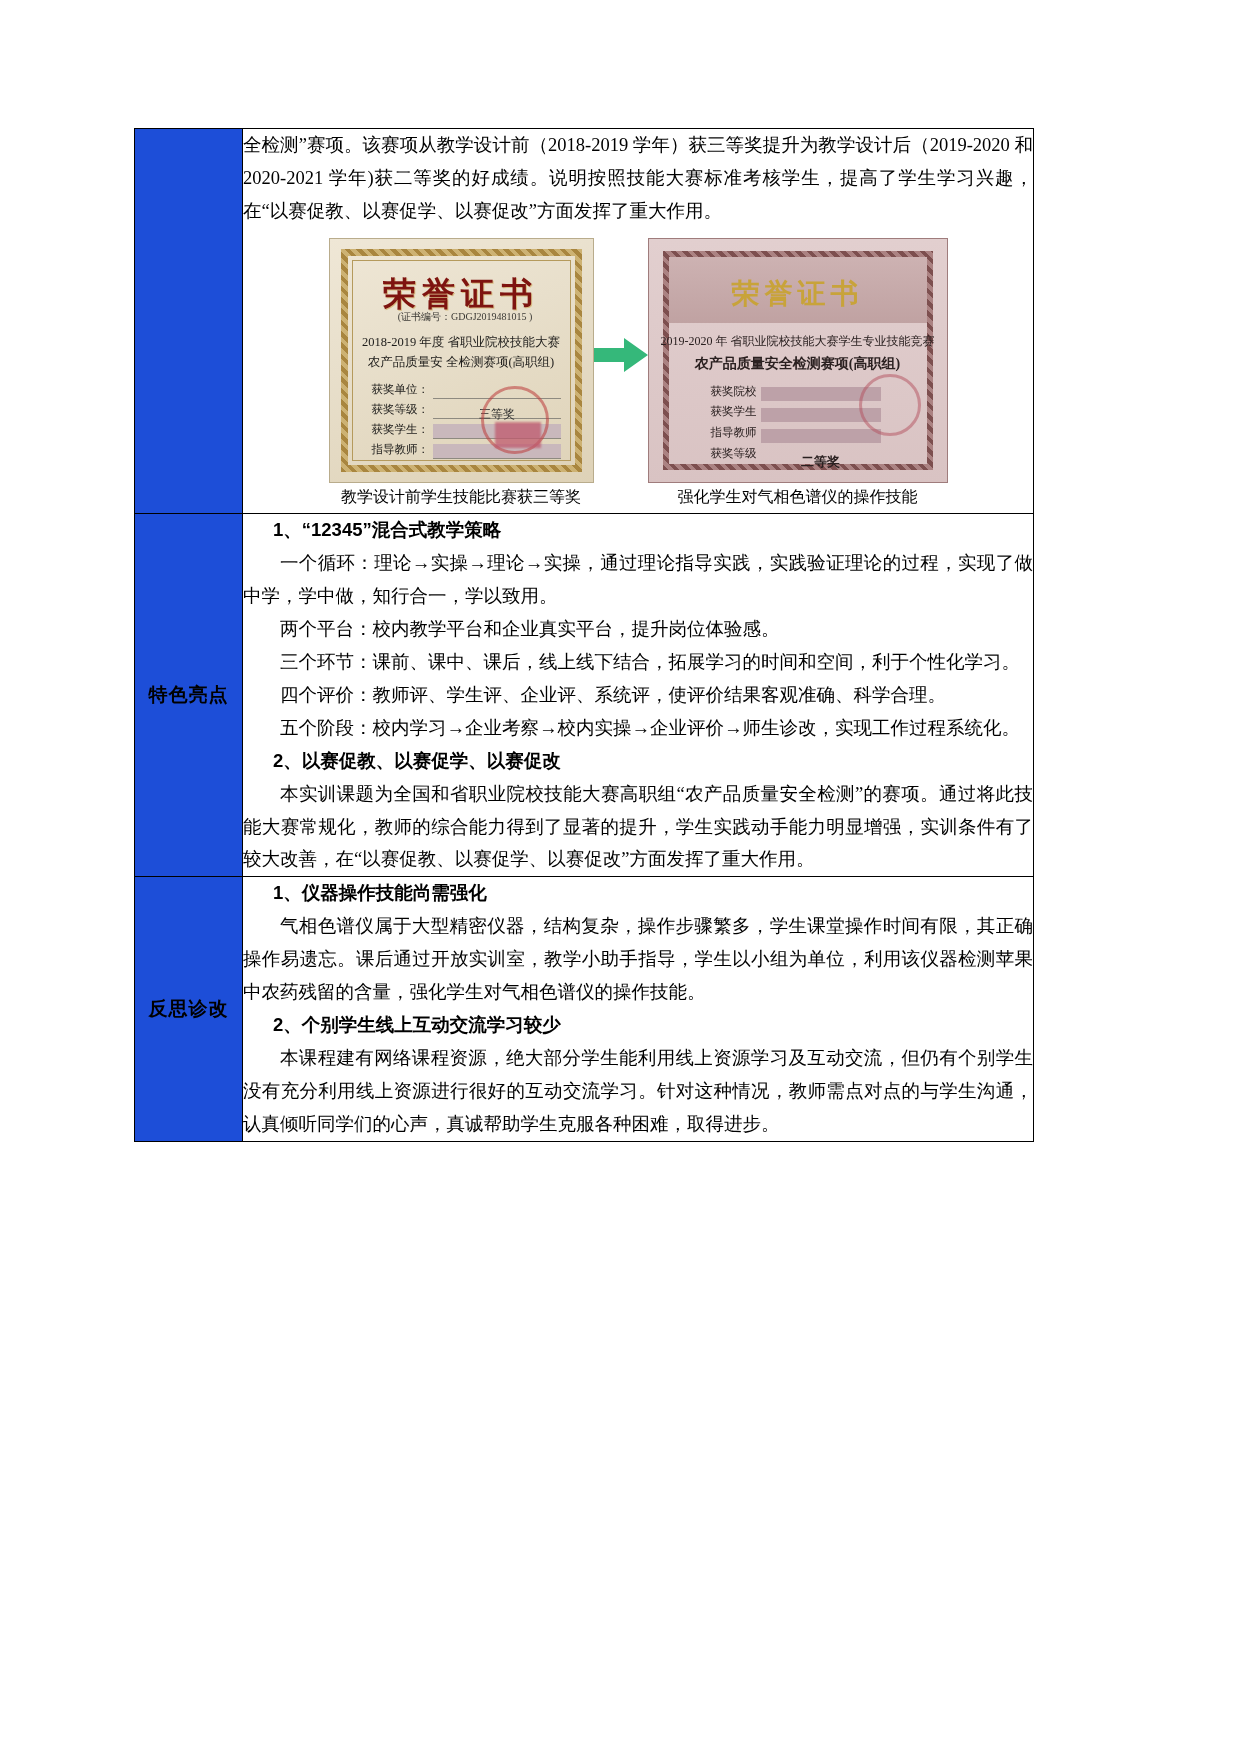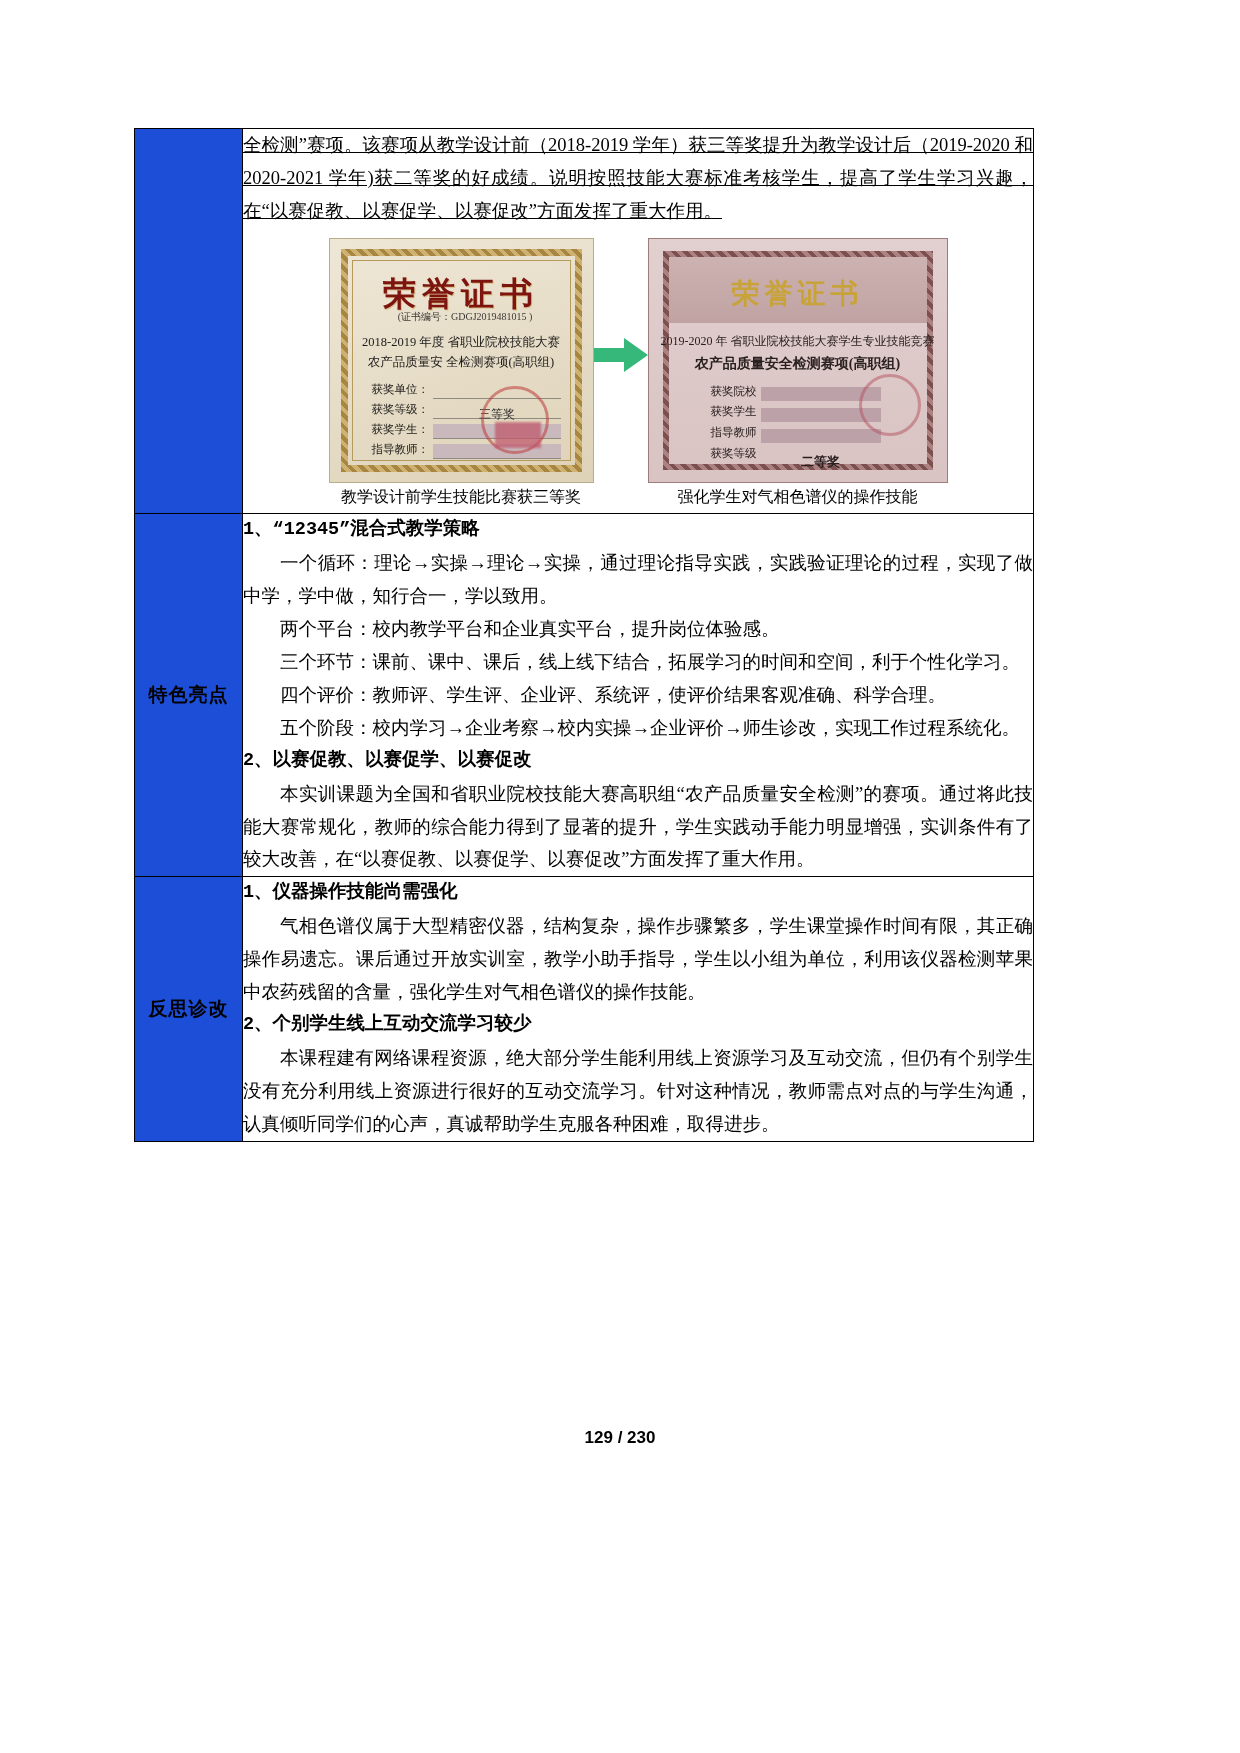--- a/index.html
+++ b/index.html
@@ -49,28 +49,28 @@
     line-height: 1.78;
     text-align: justify;
   }
   p.para {
     margin: 0;
     text-indent: 2em;
   }
   p.flush {
     margin: 0;
     text-indent: 0;
-    text-decoration: underline;
   }
   p.heading {
     margin: 0;
     text-indent: 0;
     font-weight: bold;
-    font-family: Liberation Mono, monospace;
+    font-family: Liberation Sans, sans-serif;
     font-size: 18.5px;
+    padding-left: 30px;
   }
   
   .cert-block {
     margin: 10px 0 2px 0;
     display: flex;
     justify-content: center;
     align-items: flex-start;
     position: relative;
   }
   .cert-wrap {
@@ -368,15 +368,14 @@
           <p class="heading">1、仪器操作技能尚需强化</p>
           <p class="para">气相色谱仪属于大型精密仪器，结构复杂，操作步骤繁多，学生课堂操作时间有限，其正确操作易遗忘。课后通过开放实训室，教学小助手指导，学生以小组为单位，利用该仪器检测苹果中农药残留的含量，强化学生对气相色谱仪的操作技能。</p>
           <p class="heading">2、个别学生线上互动交流学习较少</p>
           <p class="para">本课程建有网络课程资源，绝大部分学生能利用线上资源学习及互动交流，但仍有个别学生没有充分利用线上资源进行很好的互动交流学习。针对这种情况，教师需点对点的与学生沟通，认真倾听同学们的心声，真诚帮助学生克服各种困难，取得进步。</p>
         </td>
       </tr>
 
     </tbody>
   </table>
 
-  <div class="page-footer">129 / 230</div>
 
 </div>
 
 </body></html>

